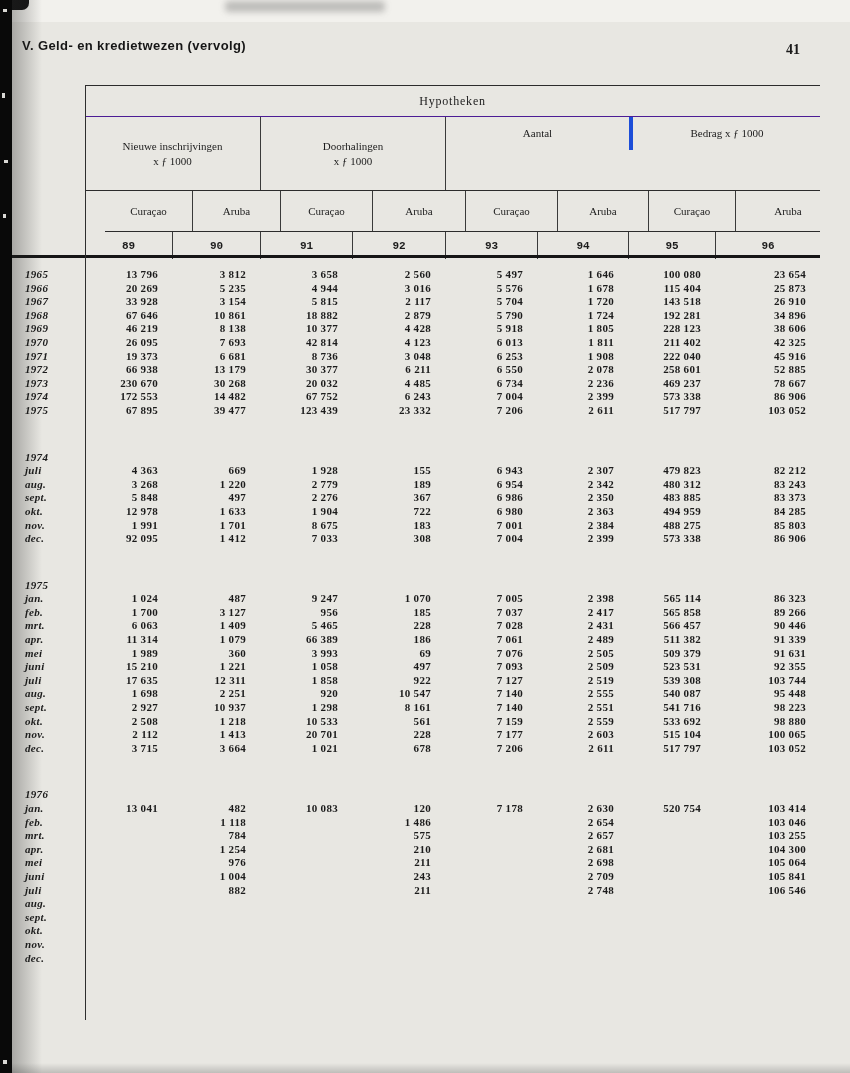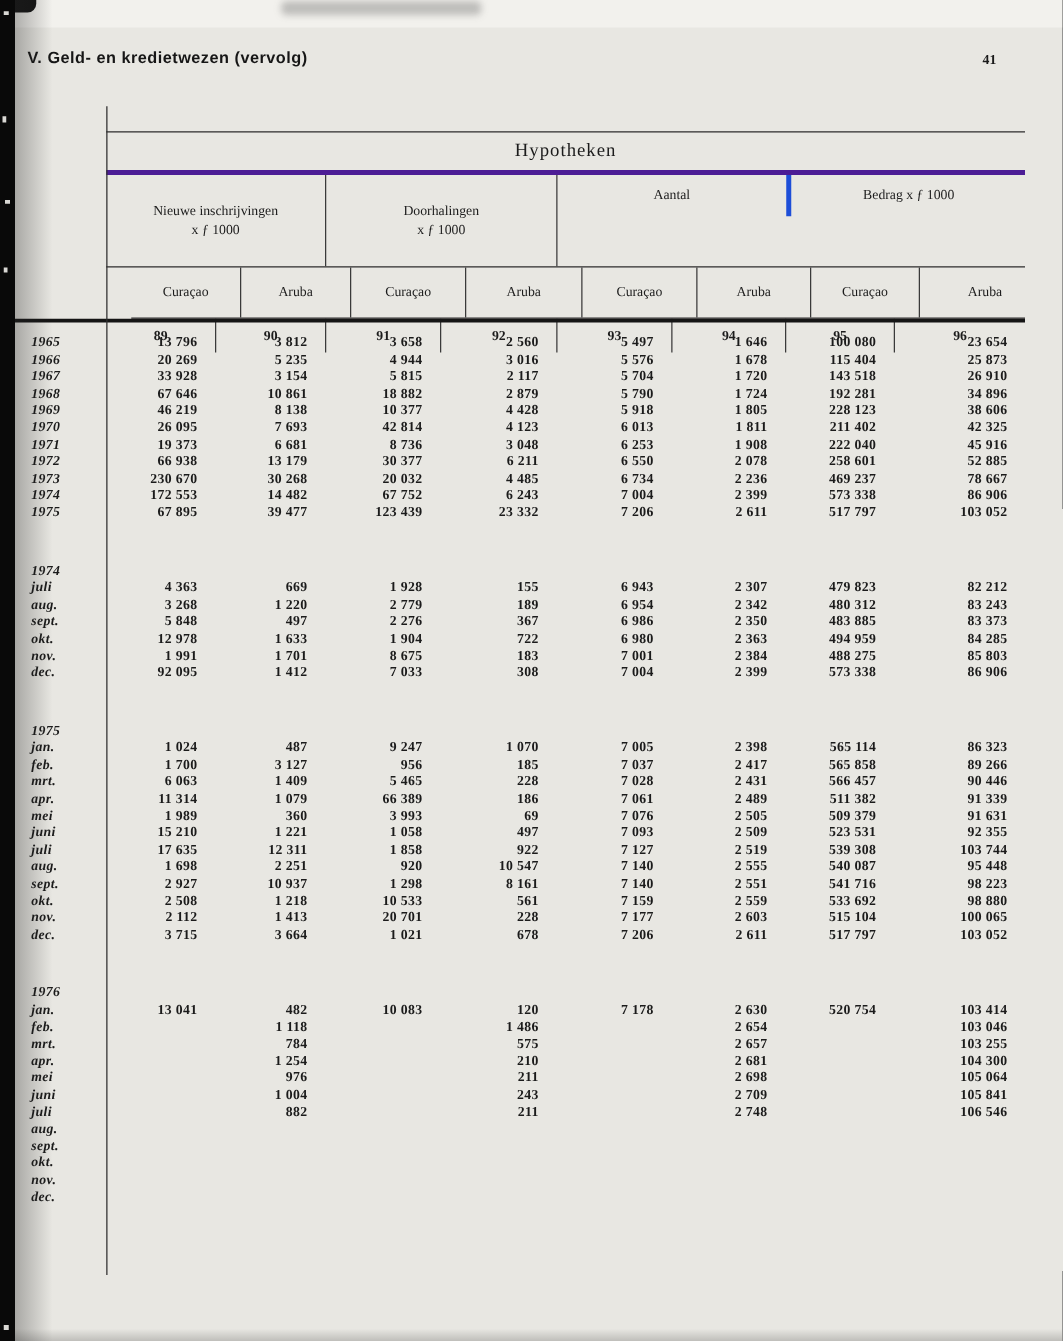--- a/index.html
+++ b/index.html
@@ -25,41 +25,41 @@
     background:rgba(70,70,70,0.30); filter:blur(3px); border-radius:4px; }
   .binding { position:absolute; left:0; top:0; width:12px; height:1073px; background:#090909; z-index:6; }
   .speck { position:absolute; background:#d9d8d4; z-index:7; }
   .corner-mark { position:absolute; left:12px; top:0; width:17px; height:10px; background:#141414; border-radius:0 0 7px 0; z-index:4; }
 
   .title {
     position:absolute; left:22px; top:38px;
     font-family:"Liberation Sans", sans-serif;
     font-weight:bold; font-size:13px; letter-spacing:0.4px; color:#161616;
   }
-  .pagenum { position:absolute; left:786px; top:42px; font-size:11px; font-weight:bold; color:#1a1a1a; }
+  .pagenum { position:absolute; left:786px; top:42px; font-size:14px; font-weight:bold; color:#1a1a1a; }
 
   
   .thead { position:absolute; left:85px; top:85px; width:735px; font-size:11px; }
   .h-title {
     height:30px; display:flex; align-items:center; justify-content:center;
-    border-top:1.5px solid #2c2c2c; border-bottom:4px solid #4c1d95;
-    letter-spacing:0.8px; font-size:15px;margin-top:20px;
+    border-top:1.5px solid #2c2c2c; border-bottom:1px solid #4c1d95;
+    letter-spacing:0.8px; font-size:12px;
   }
   .h-groups { display:grid; grid-template-columns:175px 185px 375px; height:73px; border-bottom:1px solid #2c2c2c; }
   .g { display:flex; flex-direction:column; align-items:center; justify-content:center; text-align:center; line-height:15px; }
   .g + .g { border-left:1px solid #3a3a3a; }
   .g3 { display:block; padding:0; }
   .g3-top { height:39px; display:flex; align-items:center; justify-content:center; border-bottom:1px solid #2c2c2c; }
   .g3-subs { display:grid; grid-template-columns:183px 192px; height:33px; }
   .g3-subs > div { display:flex; align-items:center; justify-content:center; }
   .g3-subs > div + div { border-left:4px solid #1d4ed8; }
 
   .h-areas, .h-nums { display:grid; grid-template-columns:87px 88px 92px 93px 92px 91px 87px 105px; }
   .h-areas { height:40px; border-bottom:1px solid #2c2c2c;margin-left:20px; }
-  .h-nums  { height:27px; font-weight:bold; }
+  .h-nums  { height:27px; font-weight:bold;font-family:Liberation Mono, monospace; }
   .hcell { display:flex; align-items:center; justify-content:center; }
   .hcell + .hcell { border-left:1px solid #3a3a3a; }
 
   .thick-rule { position:absolute; left:12px; top:255px; width:808px; height:2.5px; background:#151515; }
   .left-vrule  { position:absolute; left:85px; top:85px; width:1px; height:935px; background:#2e2e2e; }
 
   
   .tbody { position:absolute; left:12px; top:268px; width:808px;
     font-size:11px; font-weight:bold; color:#1b1b1b; }
   .row { display:grid; grid-template-columns:73px 87px 88px 92px 93px 92px 91px 87px 105px;

